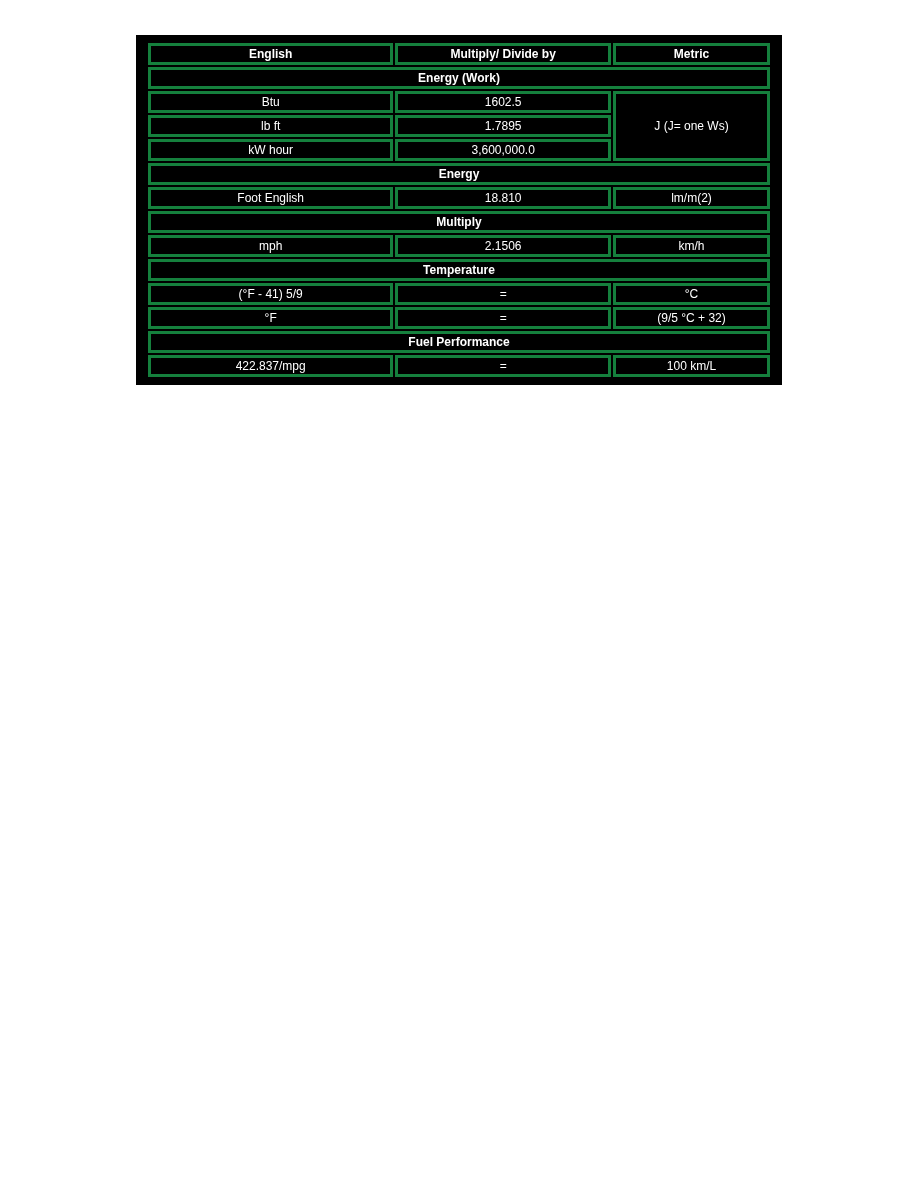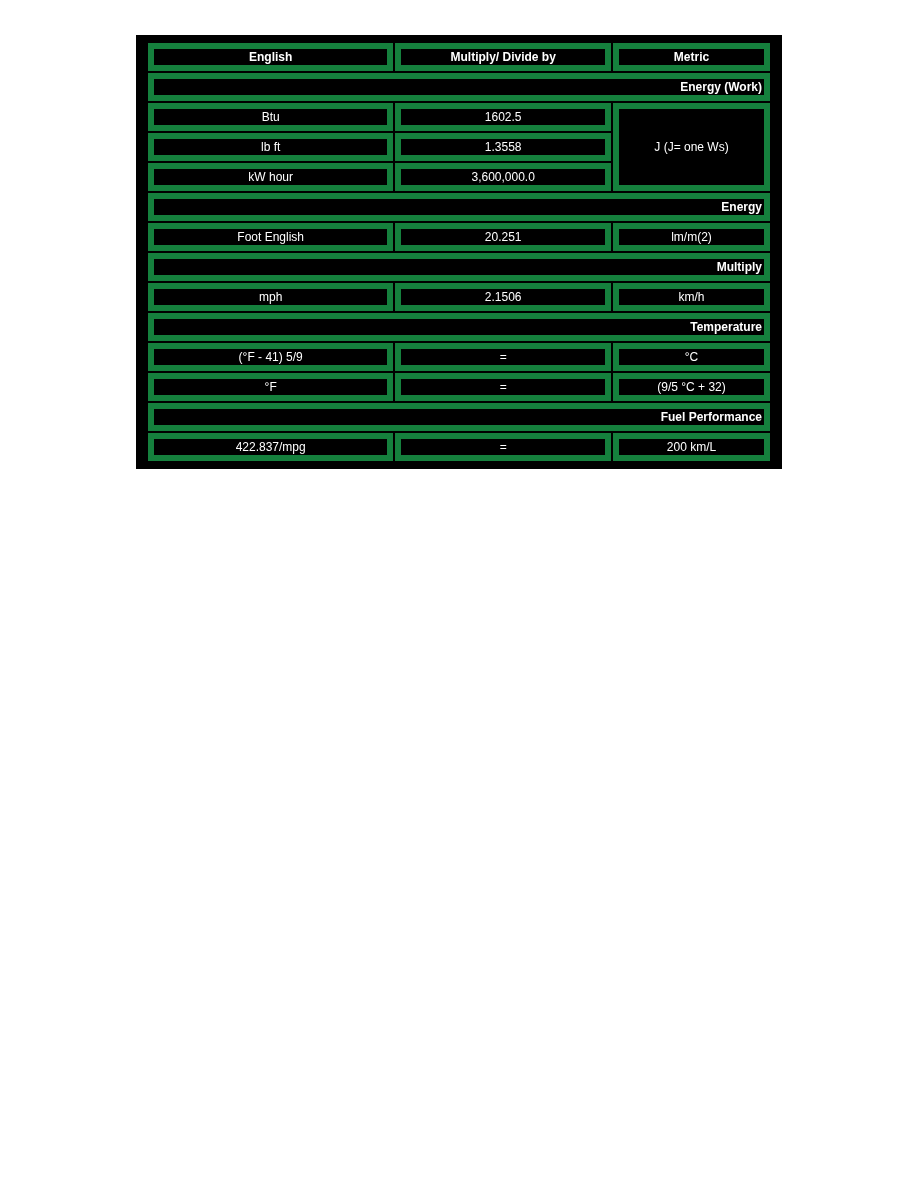--- a/index.html
+++ b/index.html
@@ -28,32 +28,32 @@
     width: 100%;
     table-layout: fixed;
     border-collapse: separate;
     border-spacing: 2px;
     background: #000000;
   }
   table.conv th,
   table.conv td {
     background: #000000;
     color: #ffffff;
-    border: 6px solid #15803d;
+    border: 3px solid #15803d;
     text-align: center;
     vertical-align: middle;
     font-size: 12px;
     height: 16px;
     line-height: 16px;
     padding: 0 2px;
     overflow: hidden;
     white-space: nowrap;
   }
   table.conv th { font-weight: bold; }
-  table.conv td.section { font-weight: bold; text-align: right; }
+  table.conv td.section { font-weight: bold; }
   table.conv td.data { font-weight: normal; }
 </style>
 </head>
 <body>
 
 <div class="page">
   <div class="table-frame">
     <table class="conv">
       <colgroup>
         <col style="width:39.7%">
@@ -71,32 +71,32 @@
           <tr>
             <td class="section" colspan="3">Energy (Work)</td>
           </tr>
           <tr>
             <td class="data">Btu</td>
             <td class="data">1602.5</td>
             <td class="data" rowspan="3">J (J= one Ws)</td>
           </tr>
           <tr>
             <td class="data">lb ft</td>
-            <td class="data">1.3558</td>
+            <td class="data">1.7895</td>
           </tr>
           <tr>
             <td class="data">kW hour</td>
             <td class="data">3,600,000.0</td>
           </tr>
           <tr>
             <td class="section" colspan="3">Energy</td>
           </tr>
           <tr>
             <td class="data">Foot English</td>
-            <td class="data">20.251</td>
+            <td class="data">18.810</td>
             <td class="data">lm/m(2)</td>
           </tr>
           <tr>
             <td class="section" colspan="3">Multiply</td>
           </tr>
           <tr>
             <td class="data">mph</td>
             <td class="data">2.1506</td>
             <td class="data">km/h</td>
           </tr>
@@ -112,18 +112,18 @@
             <td class="data">°F</td>
             <td class="data">=</td>
             <td class="data">(9/5 °C + 32)</td>
           </tr>
           <tr>
             <td class="section" colspan="3">Fuel Performance</td>
           </tr>
           <tr>
             <td class="data">422.837/mpg</td>
             <td class="data">=</td>
-            <td class="data">200 km/L</td>
+            <td class="data">100 km/L</td>
           </tr>
         </tbody>
     </table>
   </div>
 </div>
 
 </body></html>

